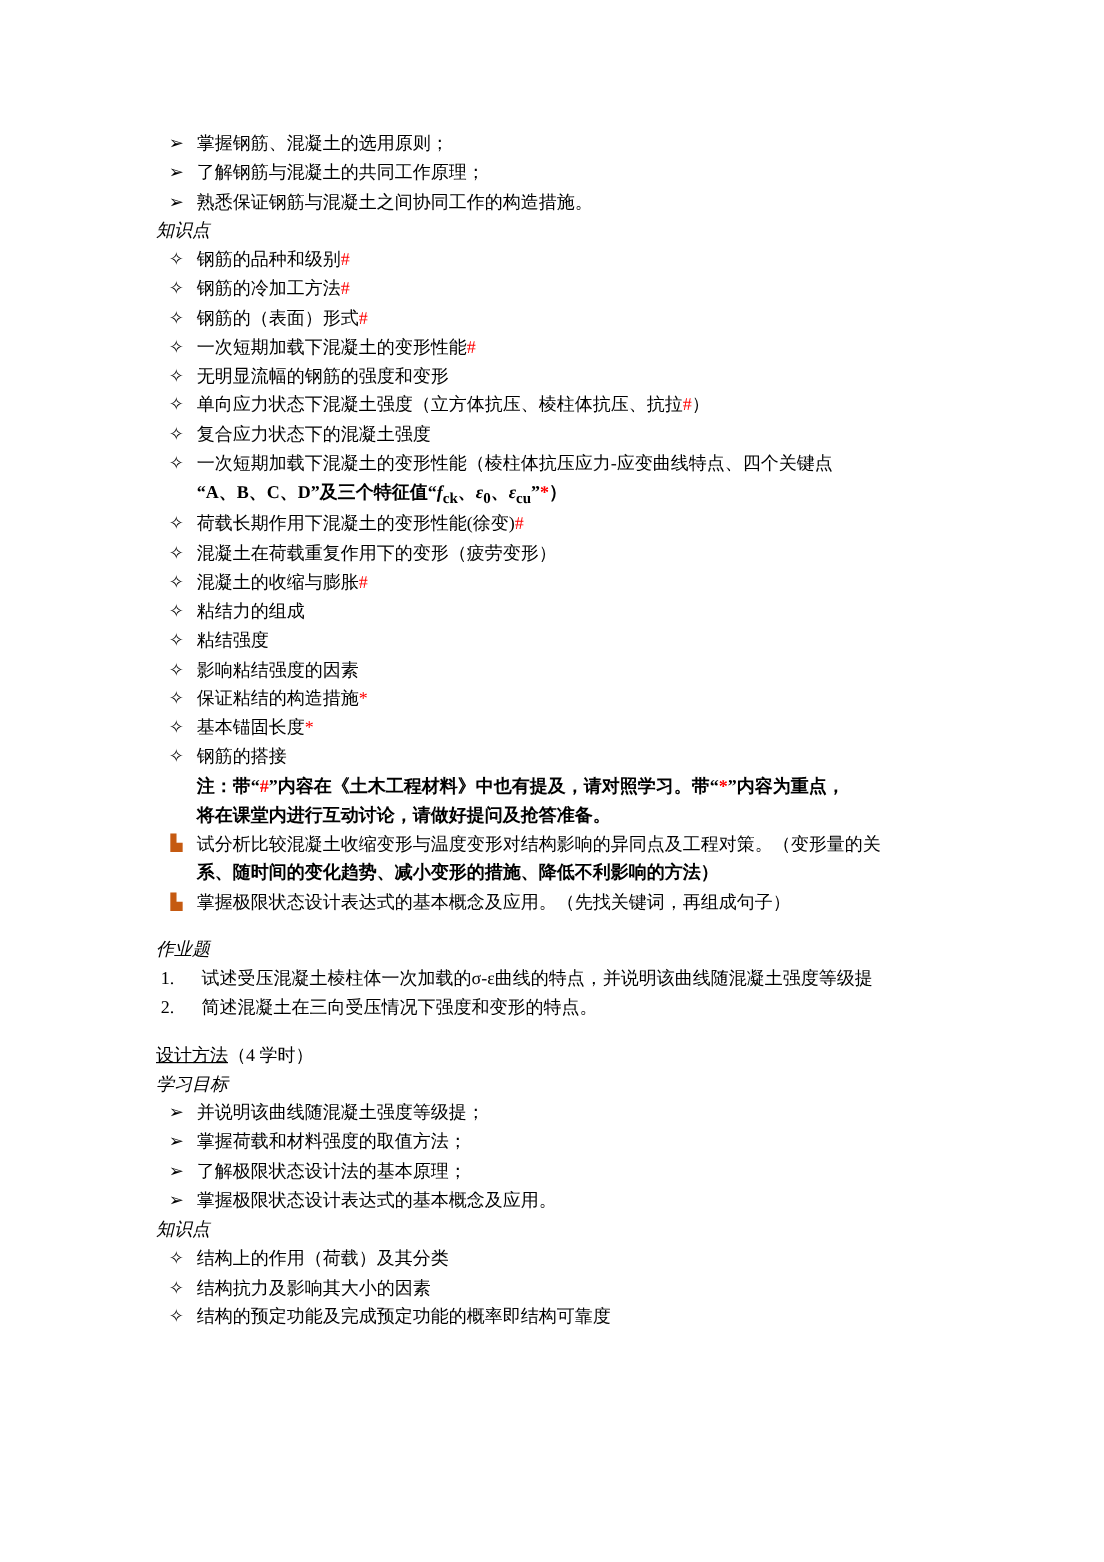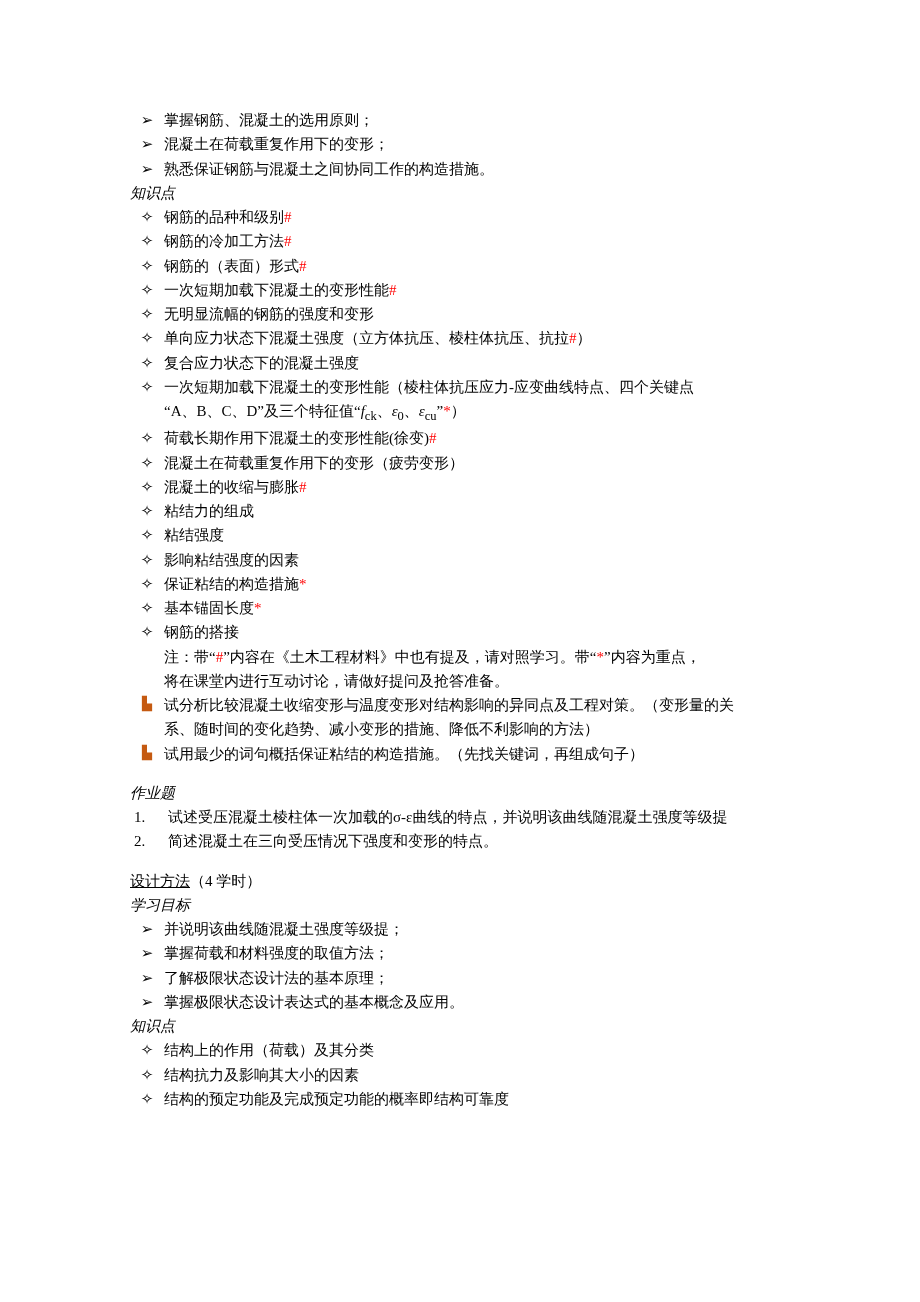--- a/index.html
+++ b/index.html
@@ -29,37 +29,37 @@
   }
   .bullet.arrow { color: #000; }
   .bullet.diamond { color: #000; }
   .bullet.flag { color: #c55a11; font-size: 13px; }
   .content { flex: 1; }
   .italic { font-style: italic; }
   .section-title { text-decoration: underline; margin-top: 39px; }
   .red { color: #ff0000; }
   .hash::after { content: "#"; color: #ff0000; }
   .star::after { content: "*"; color: #ff0000; }
-  .indent { padding-left: 34px; }
+  .indent { padding-left: 34px; font-weight: bold; }
   .num { width: 34px; flex: 0 0 34px; text-align: left; padding-left: 4px; }
   .gap { height: 14px; }
   .fkc { font-style: italic; }
 </style>
 </head>
 <body>
 
 <div class="page">
 
   <div class="line">
       <span class="bullet arrow">➢</span>
       <span class="content">掌握钢筋、混凝土的选用原则；</span>
     </div>
   <div class="line">
       <span class="bullet arrow">➢</span>
-      <span class="content">混凝土在荷载重复作用下的变形；</span>
+      <span class="content">了解钢筋与混凝土的共同工作原理；</span>
     </div>
   <div class="line">
       <span class="bullet arrow">➢</span>
       <span class="content"> 熟悉保证钢筋与混凝土之间协同工作的构造措施。</span>
     </div>
 
   <div class="line">
       <span class="content italic">知识点</span>
     </div>
 
@@ -150,21 +150,21 @@
 
   <div class="line">
       <span class="bullet flag">▙</span>
       <span class="content">试分析比较混凝土收缩变形与温度变形对结构影响的异同点及工程对策。（变形量的关</span>
     </div>
   <div class="line indent">
       <span class="content">系、随时间的变化趋势、减小变形的措施、降低不利影响的方法）</span>
     </div>
   <div class="line">
       <span class="bullet flag">▙</span>
-      <span class="content">试用最少的词句概括保证粘结的构造措施。（先找关键词，再组成句子）</span>
+      <span class="content">掌握极限状态设计表达式的基本概念及应用。（先找关键词，再组成句子）</span>
     </div>
 
   <div class="gap"></div>
 
   <div class="line">
       <span class="content italic">作业题</span>
     </div>
   <div class="line">
       <span class="num">1.</span>
       <span class="content">试述受压混凝土棱柱体一次加载的σ-ε曲线的特点，并说明该曲线随混凝土强度等级提</span>

